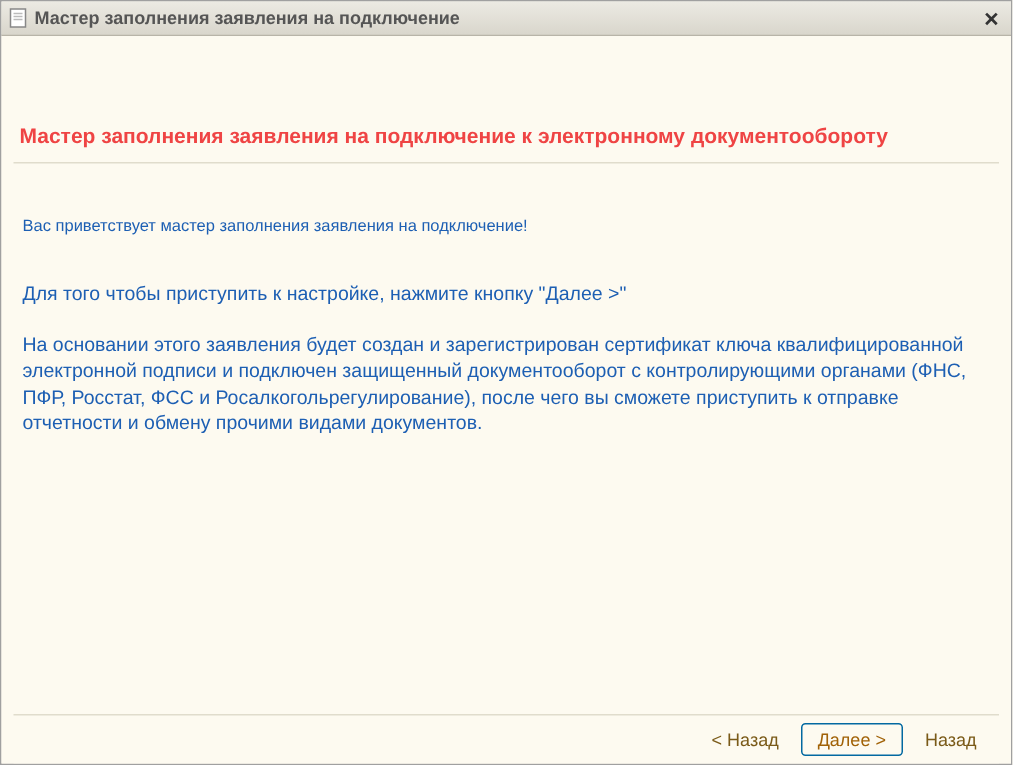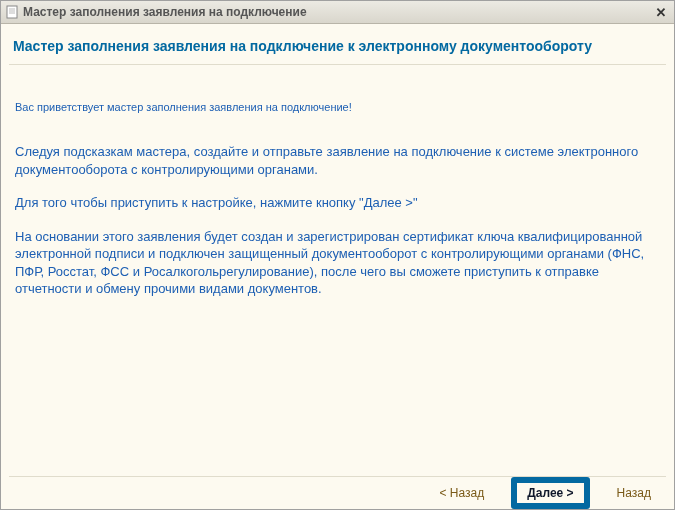--- a/index.html
+++ b/index.html
@@ -58,26 +58,27 @@
   .content {
     flex: 1;
     background: #fdfaf0;
     padding: 8px 8px 0 8px;
     box-sizing: border-box;
     display: flex;
     flex-direction: column;
     overflow: hidden;
   }
   .heading {
-    color: #0369a1;
+    color: #ef4444;
     font-weight: bold;
     font-size: 14px;
     padding: 6px 4px 10px 4px;
     border-bottom: 1px solid #e0dccc;
     margin-bottom: 6px;
+    margin-top: 44px;
   }
   .body-area {
     flex: 1;
     padding: 6px;
     overflow: auto;
   }
   .welcome {
     color: #1d5fb3;
     font-size: 11px;
     margin: 24px 0 30px 0;
@@ -89,36 +90,36 @@
     margin: 0 0 16px 0;
     max-width: 630px;
   }
   .footer {
     height: 32px;
     border-top: 1px solid #e0dccc;
     display: flex;
     align-items: center;
     justify-content: flex-end;
     padding: 0 6px;
-    gap: 18px;
+    gap: 6px;
     background: #fdfaf0;
   }
   .btn {
     font-size: 12px;
     color: #7a5a18;
     padding: 3px 8px;
     border-radius: 3px;
     cursor: pointer;
     background: transparent;
     border: 1px solid transparent;
   }
   .btn-primary {
-    font-weight: bold;
-    border: 6px solid #0369a1;
-    color: #0f172a;
+    font-weight: normal;
+    border: 1px solid #0369a1;
+    color: #a16207;
     padding: 3px 10px;
   }
 </style>
 </head>
 <body>
 
 <div class="window">
 
   <div class="titlebar">
     <span class="doc-icon">
@@ -131,21 +132,20 @@
     </span>
     <span class="title-text">Мастер заполнения заявления на подключение</span>
     <span class="close">✕</span>
   </div>
 
   <div class="content">
     <div class="heading">Мастер заполнения заявления на подключение к электронному документообороту</div>
 
     <div class="body-area">
       <div class="welcome">Вас приветствует мастер заполнения заявления на подключение!</div>
-      <div class="para">Следуя подсказкам мастера, создайте и отправьте заявление на подключение к системе электронного документооборота с контролирующими органами.</div>
       <div class="para">Для того чтобы приступить к настройке, нажмите кнопку "Далее &gt;"</div>
       <div class="para">На основании этого заявления будет создан и зарегистрирован сертификат ключа квалифицированной электронной подписи и подключен защищенный документооборот с контролирующими органами (ФНС, ПФР, Росстат, ФСС и Росалкогольрегулирование), после чего вы сможете приступить к отправке отчетности и обмену прочими видами документов.</div>
     </div>
 
     <div class="footer">
       <span class="btn">&lt; Назад</span>
       <span class="btn btn-primary">Далее &gt;</span>
       <span class="btn">Назад</span>
     </div>
   </div>

